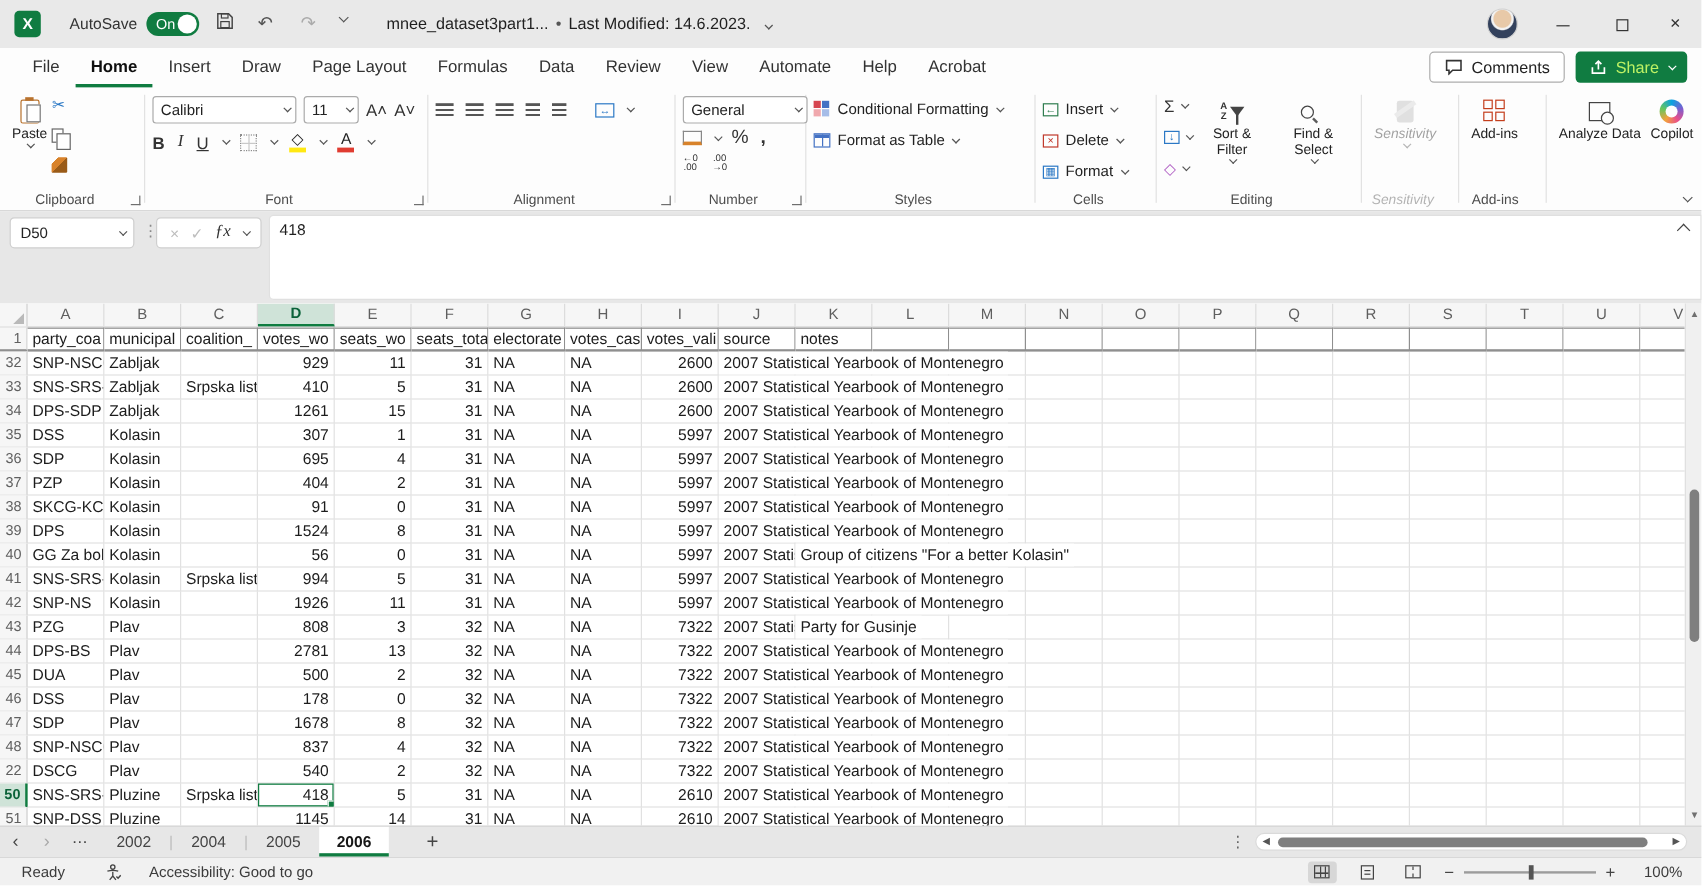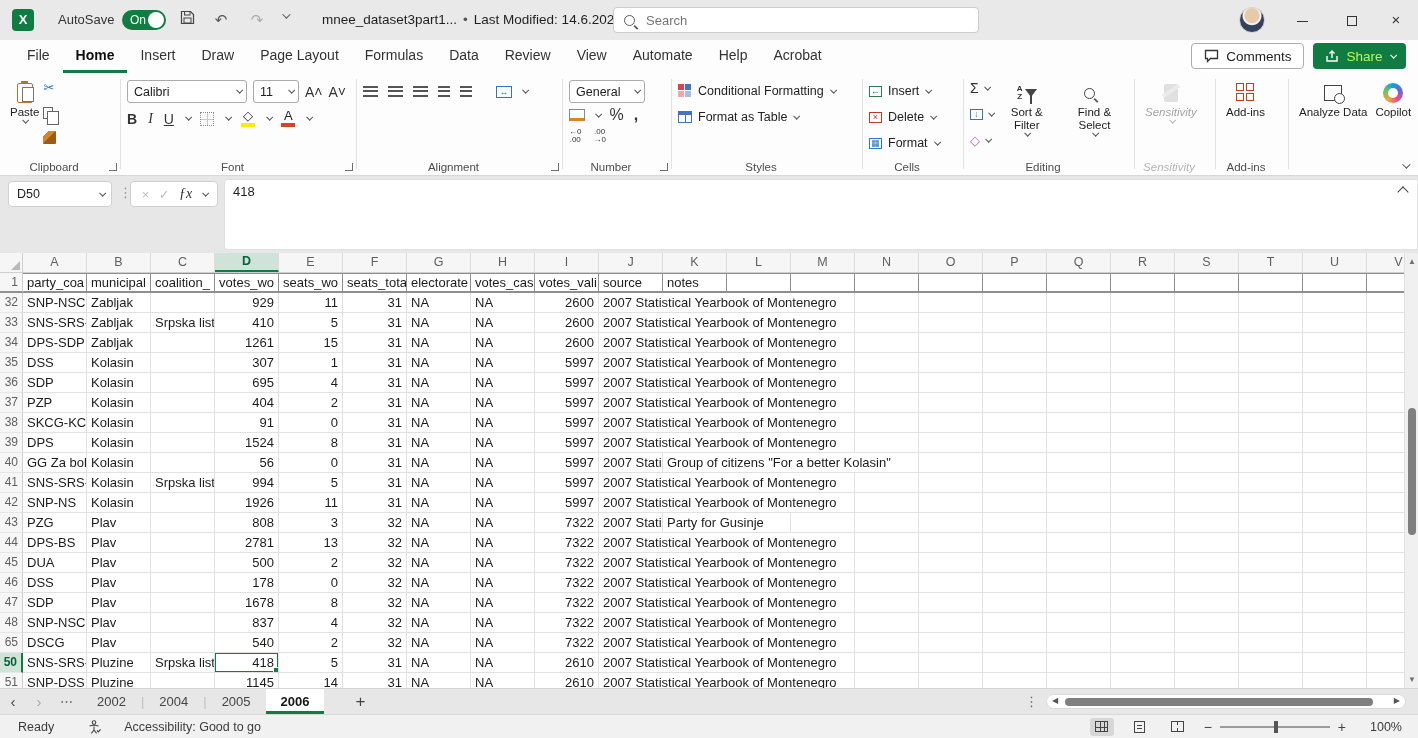--- a/index.html
+++ b/index.html
@@ -205,24 +205,20 @@
         <rect x="4.5" y="1.5" width="5.5" height="3.5" fill="none" stroke="#444"></rect>
       </svg>
   </div>
   <div class="qat-btn undo-ic">↶</div>
   <div class="qat-btn redo-ic">↷</div>
   <span class="chev qat-chev" style="position:absolute;"></span>
   <div class="doc-title">
     <span>mnee_dataset3part1...</span><span class="dim-dot">•</span><span>Last Modified: 14.6.2023.</span>
     <span class="chev sm" style="margin-left:8px;"></span>
   </div>
-  <div class="searchbox">
-    <span class="mag"></span>
-    <input placeholder="Search" style="">
-  </div>
   <div class="avatar"></div>
   <div class="win-btn btn-min"><i></i></div>
   <div class="win-btn btn-max"><i></i></div>
   <div class="win-btn btn-close">×</div>
 </div>
 
 <div class="menubar">
   <div class="rtabs">
       <div class="rtab">File</div>
       <div class="rtab active">Home</div>
@@ -321,21 +317,21 @@
       <span class="icon-lines" style="width:12px;"></span>
       <span class="merge-ic" style="margin-left:14px;">↔</span>
       <span class="chev sm"></span>
     </div>
     <div class="rgroup-label">Alignment</div>
     <span class="launcher"></span>
   </div>
   <div class="gsep"></div>
 
   <div class="rgroup" style="width:108px;">
-    <div class="selbox" style="width:76px; margin-top:2px;justify-content:space-between;">
+    <div class="selbox" style="width:104px; margin-top:2px;justify-content:space-between;">
       <span>General</span>
         <span class="chev sm"></span>
     </div>
     <div class="rowline" style="gap:10px; height:24px;">
       <span class="acct-ic"></span>
       <span class="chev sm"></span>
       <span class="gen-ic2">%</span>
       <span class="gen-ic2" style="font-weight:bold;">,</span>
     </div>
     <div class="rowline" style="gap:12px; height:18px;">
@@ -996,21 +992,21 @@
         <div class="cell"></div>
         <div class="cell"></div>
         <div class="cell"></div>
         <div class="cell"></div>
         <div class="cell"></div>
         <div class="cell"></div>
         <div class="cell"></div>
         <div class="cell"></div>
       </div>
       <div class="grow">
-        <div class="gutter">65</div>
+        <div class="gutter">22</div>
         <div class="cell"><span>DSCG</span></div>
         <div class="cell"><span>Plav</span></div>
         <div class="cell"></div>
         <div class="cell num"><span>540</span></div>
         <div class="cell num"><span>2</span></div>
         <div class="cell num"><span>32</span></div>
         <div class="cell"><span>NA</span></div>
         <div class="cell"><span>NA</span></div>
         <div class="cell num"><span>7322</span></div>
         <div class="cell no-clip">

